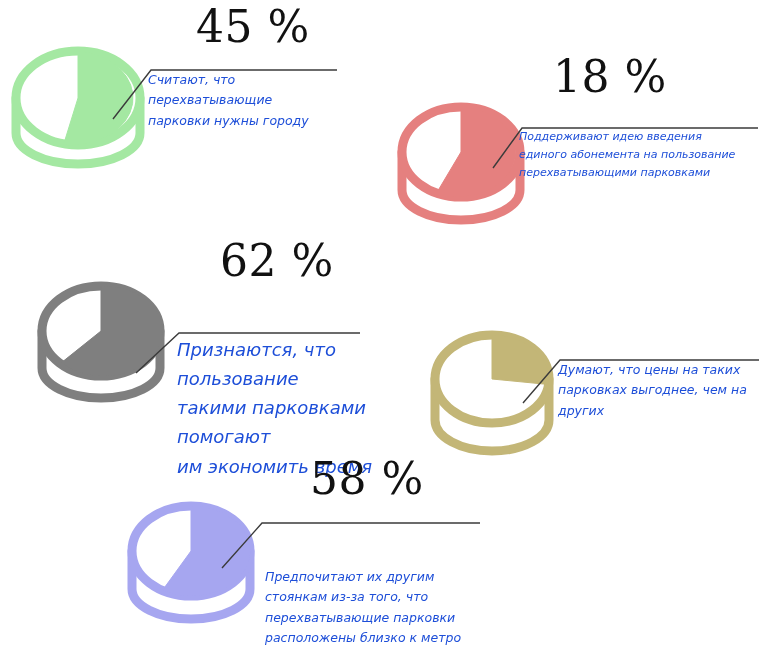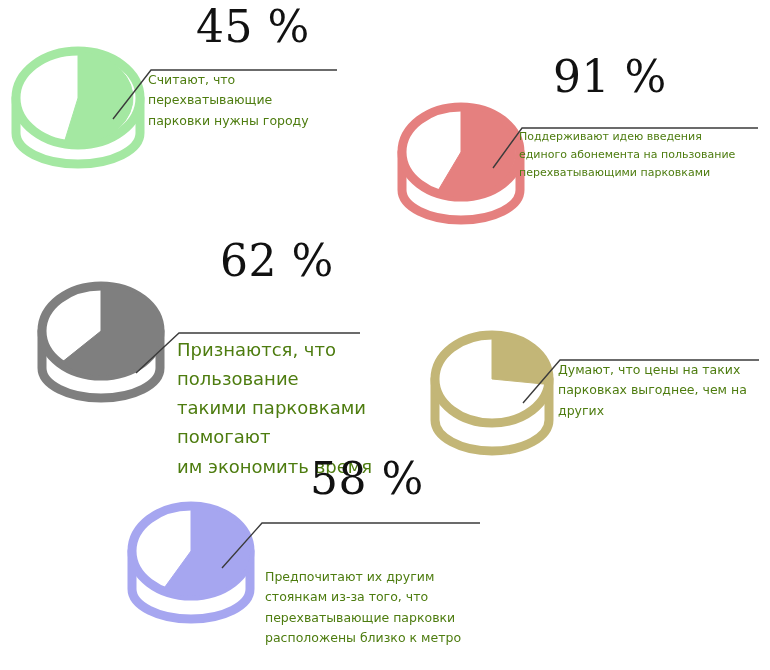--- a/index.html
+++ b/index.html
@@ -34,22 +34,23 @@
     font-family: "DejaVu Serif", "Liberation Serif", serif;
     font-weight: 400;
     color: #111111;
     letter-spacing: 0.5px;
     white-space: nowrap;
     line-height: 1;
   }
   .caption {
     position: absolute;
     font-family: "DejaVu Sans", "Liberation Sans", sans-serif;
-    color: #4d7c0f;
+    color: #1d4ed8;
     white-space: pre-line;
+    font-style: italic;
   }
 </style>
 </head>
 <body>
 
 <div id="infographic">
 
   <div class="stat-block" style="left:0px; top:0px; width:350px; height:190px;padding-left:20px;">
 
     <svg class="stat-svg" width="350" height="190" viewBox="0 0 350 190" aria-hidden="true">
@@ -73,21 +74,21 @@
   <div class="stat-block" style="left:380px; top:40px; width:390px; height:215px;">
 
     <svg class="stat-svg" width="390" height="215" viewBox="0 0 390 215" aria-hidden="true">
       <path d="M 22 112 L 22 150 A 59 30 0 0 0 140 150 L 140 112" fill="none" stroke="#e5807f" stroke-width="9" stroke-linecap="round"></path>
       <ellipse cx="81" cy="112" rx="59" ry="45" fill="#ffffff" stroke="#e5807f" stroke-width="9"></ellipse>
 
       <path d="M 81 112 L 81 67 A 59 45 0 1 1 56 154 Z" fill="#e5807f" stroke="#e5807f" stroke-width="1"></path>
       <path d="M 113 128 L 142 88 L 378 88" fill="none" stroke="#3b3b3b" stroke-width="1.4"></path>
     </svg>
 
-    <div class="pct-value" style="left:173px; top:15px; font-size:44px;">91 %</div>
+    <div class="pct-value" style="left:173px; top:15px; font-size:44px;">18 %</div>
 
     <div class="caption" style="left:139px; top:88px; width:250px; font-size:11px; line-height:1.62;">Поддерживают идею введения
 единого абонемента на пользование
 перехватывающими парковками</div>
   </div>
 
   <div class="stat-block" style="left:20px; top:245px; width:380px; height:195px;">
 
     <svg class="stat-svg" width="380" height="195" viewBox="0 0 380 195" aria-hidden="true">
       <path d="M 22 86 L 22 123 A 59 30 0 0 0 140 123 L 140 86" fill="none" stroke="#7f7f7f" stroke-width="9" stroke-linecap="round"></path>

